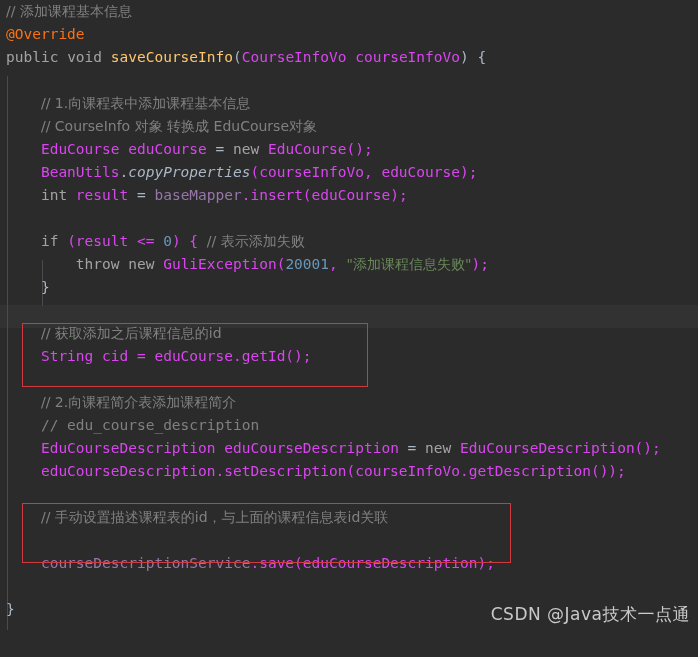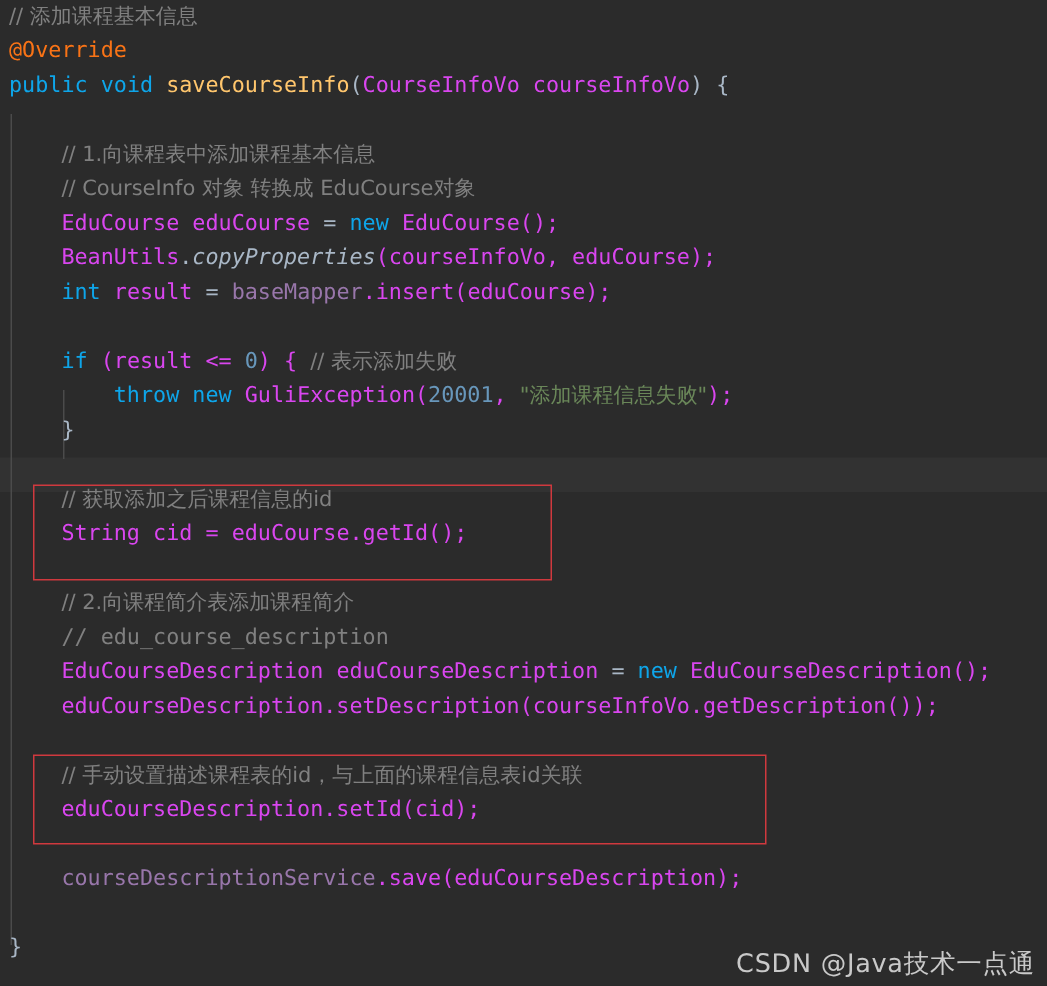--- a/index.html
+++ b/index.html
@@ -53,21 +53,21 @@
     height: 23px;
     line-height: 23px;
     font-size: 14.5px;
     white-space: pre;
     color: #a9b7c6;
     padding-left: 6px;
     letter-spacing: 0px;
   }
   .cm   { color: #808080; }           
   .cmz  { color: #808080; font-family: "DejaVu Sans", sans-serif; font-size: 14px; } 
-  .kw   { color: #0ea5e9; text-align: center; }           
+  .kw   { color: #a3a3a3; text-align: center; }           
   .ann  { color: #f97316; }           
   .mth  { color: #ffc66d; }           
   .id   { color: #d946ef; }           
   .fld  { color: #9876aa; }           
   .num  { color: #6897bb; }           
   .strz { color: #6a8759; font-family: "DejaVu Sans", sans-serif; font-size: 14px; }
   .stat { color: #a9b7c6; font-style: italic; text-align: center; }
   .p    { color: #a9b7c6; }
   
   .redbox {
@@ -75,21 +75,21 @@
     border: 1.5px solid #d0393e;
     box-sizing: border-box;
     pointer-events: none;
   }
   #redbox-1 { left: 22px; top: 323px; width: 346px; height: 64px; }
   #redbox-2 { left: 22px; top: 503px; width: 489px; height: 60px; }
   
   #watermark {
     position: absolute;
     right: 12px;
-    top: 631px;
+    top: 603px;
     font-family: "DejaVu Sans", "Liberation Sans", sans-serif;
     font-size: 17px;
     color: #c9c9c9;
     letter-spacing: 0.5px;
     white-space: nowrap;
   }
 </style>
 </head>
 <body>
 
@@ -140,21 +140,20 @@
     <div class="line">    <span class="cm">// edu_course_description</span></div>
 
     <div class="line">    <span class="id">EduCourseDescription</span> <span class="id">eduCourseDescription</span> <span class="p">=</span> <span class="kw">new</span> <span class="id">EduCourseDescription();</span></div>
 
     <div class="line">    <span class="id">eduCourseDescription.setDescription(courseInfoVo.getDescription());</span></div>
 
     <div class="line"> </div>
 
     <div class="line">    <span class="cmz">// 手动设置描述课程表的id，与上面的课程信息表id关联</span></div>
 
-    <div class="line">    <span class="id">eduCourseDescription.setId(cid);</span></div>
 
     <div class="line"> </div>
 
     <div class="line">    <span class="fld">courseDescriptionService</span><span class="id">.save(eduCourseDescription);</span></div>
 
     <div class="line"> </div>
 
     <div class="line"><span class="p">}</span></div>
 
   </div>

